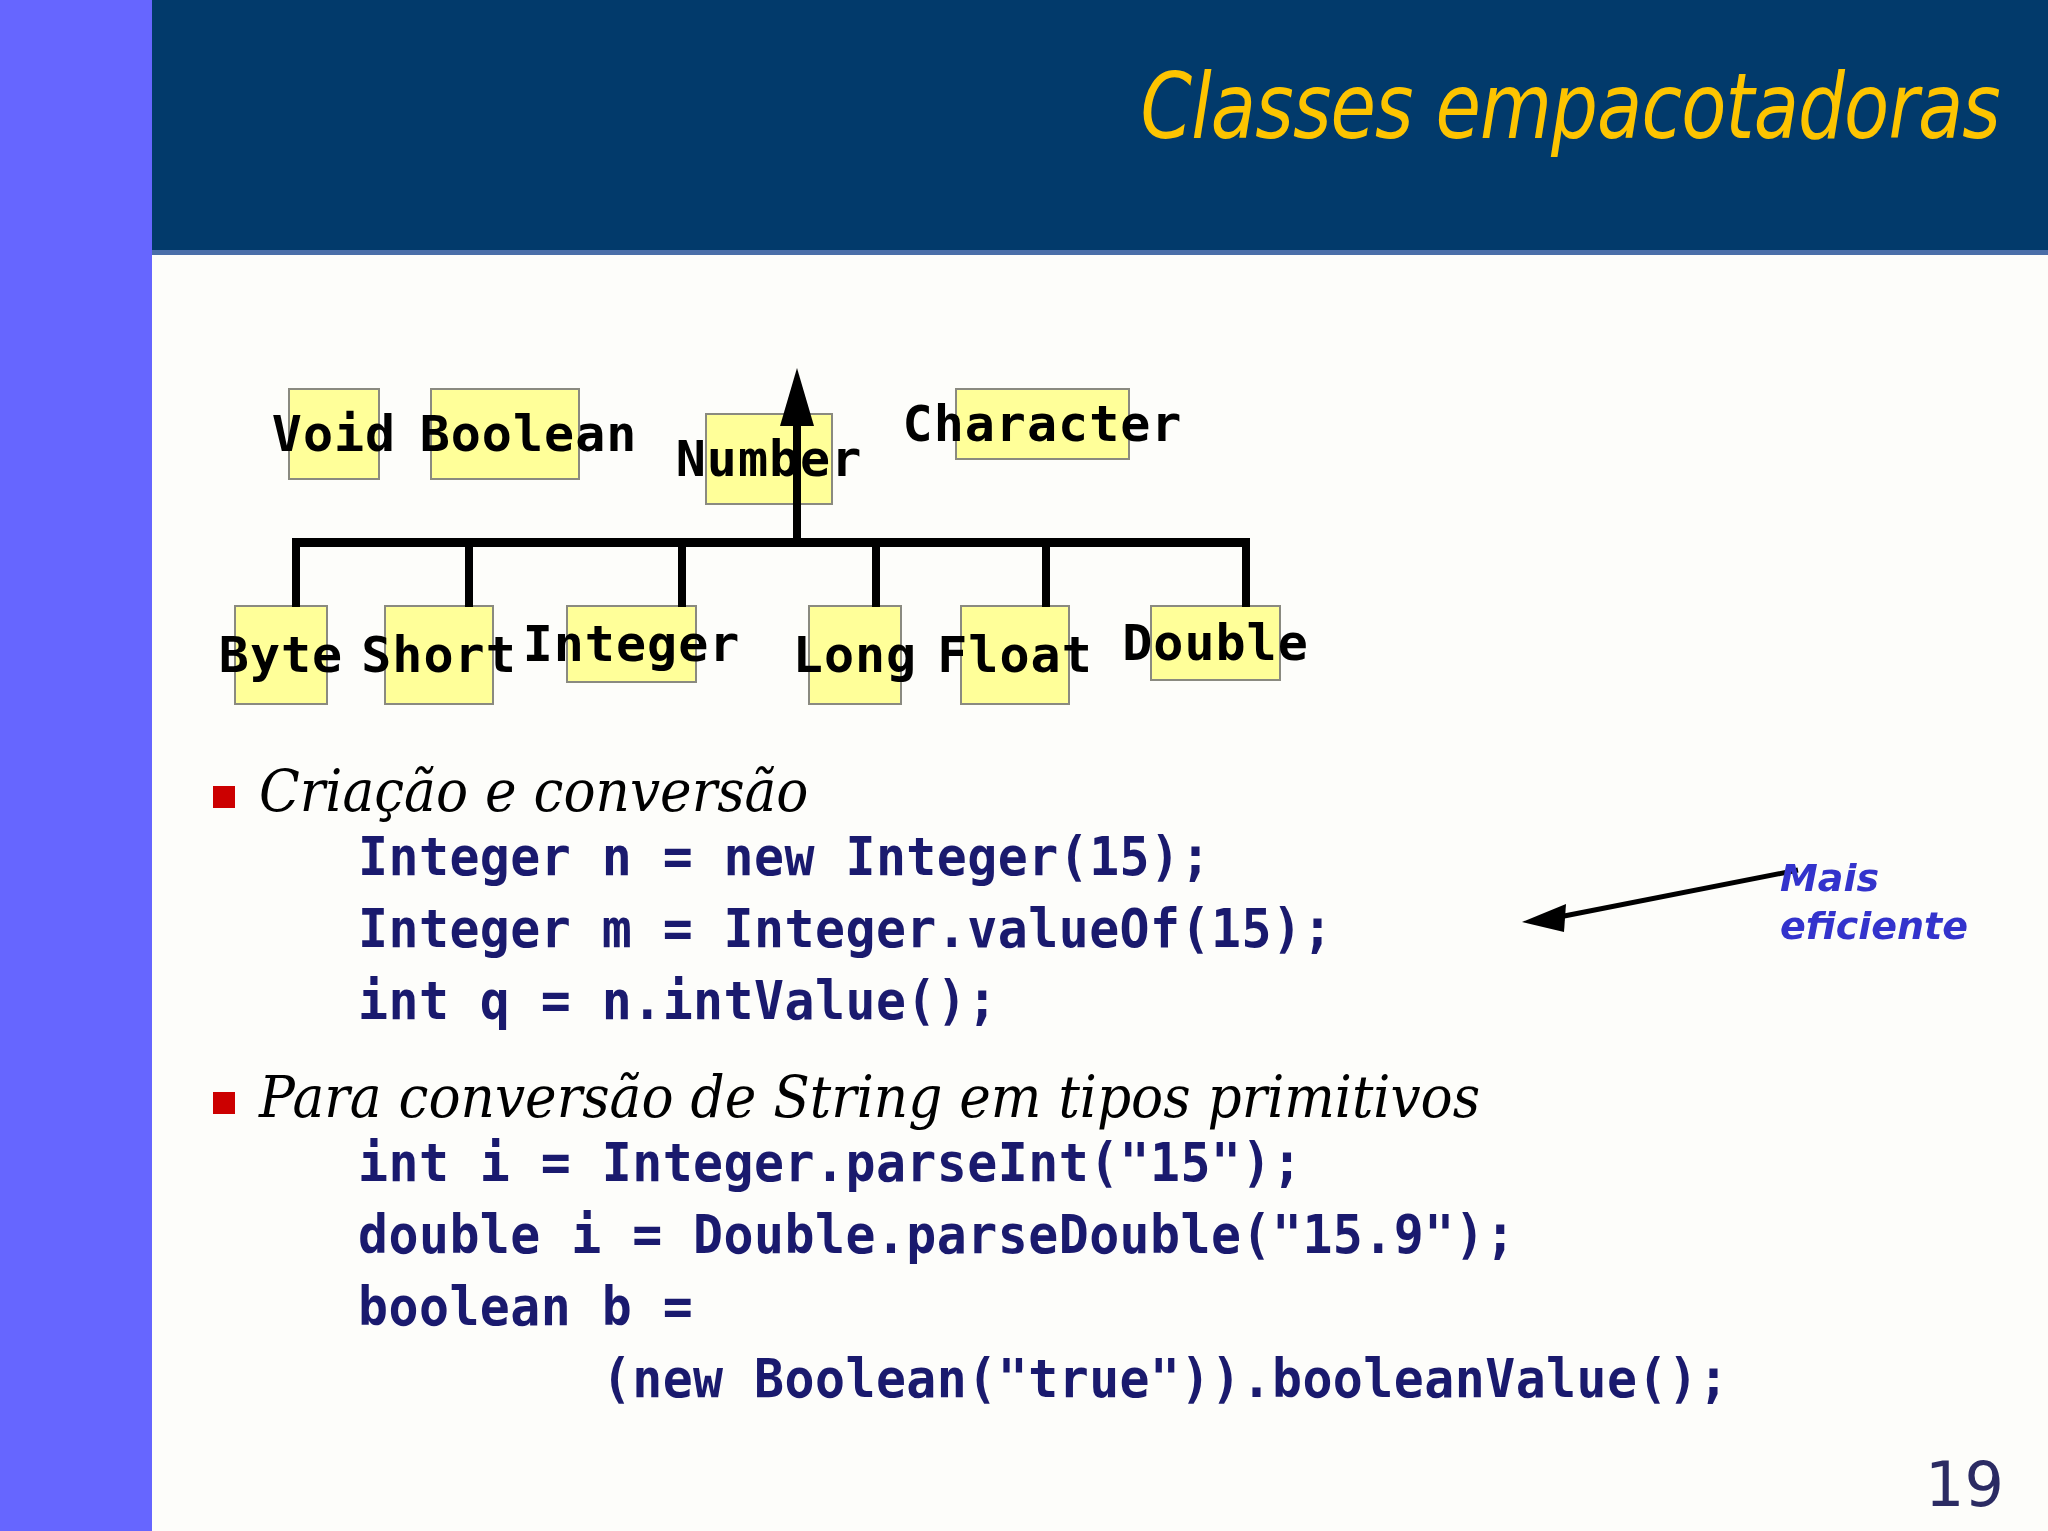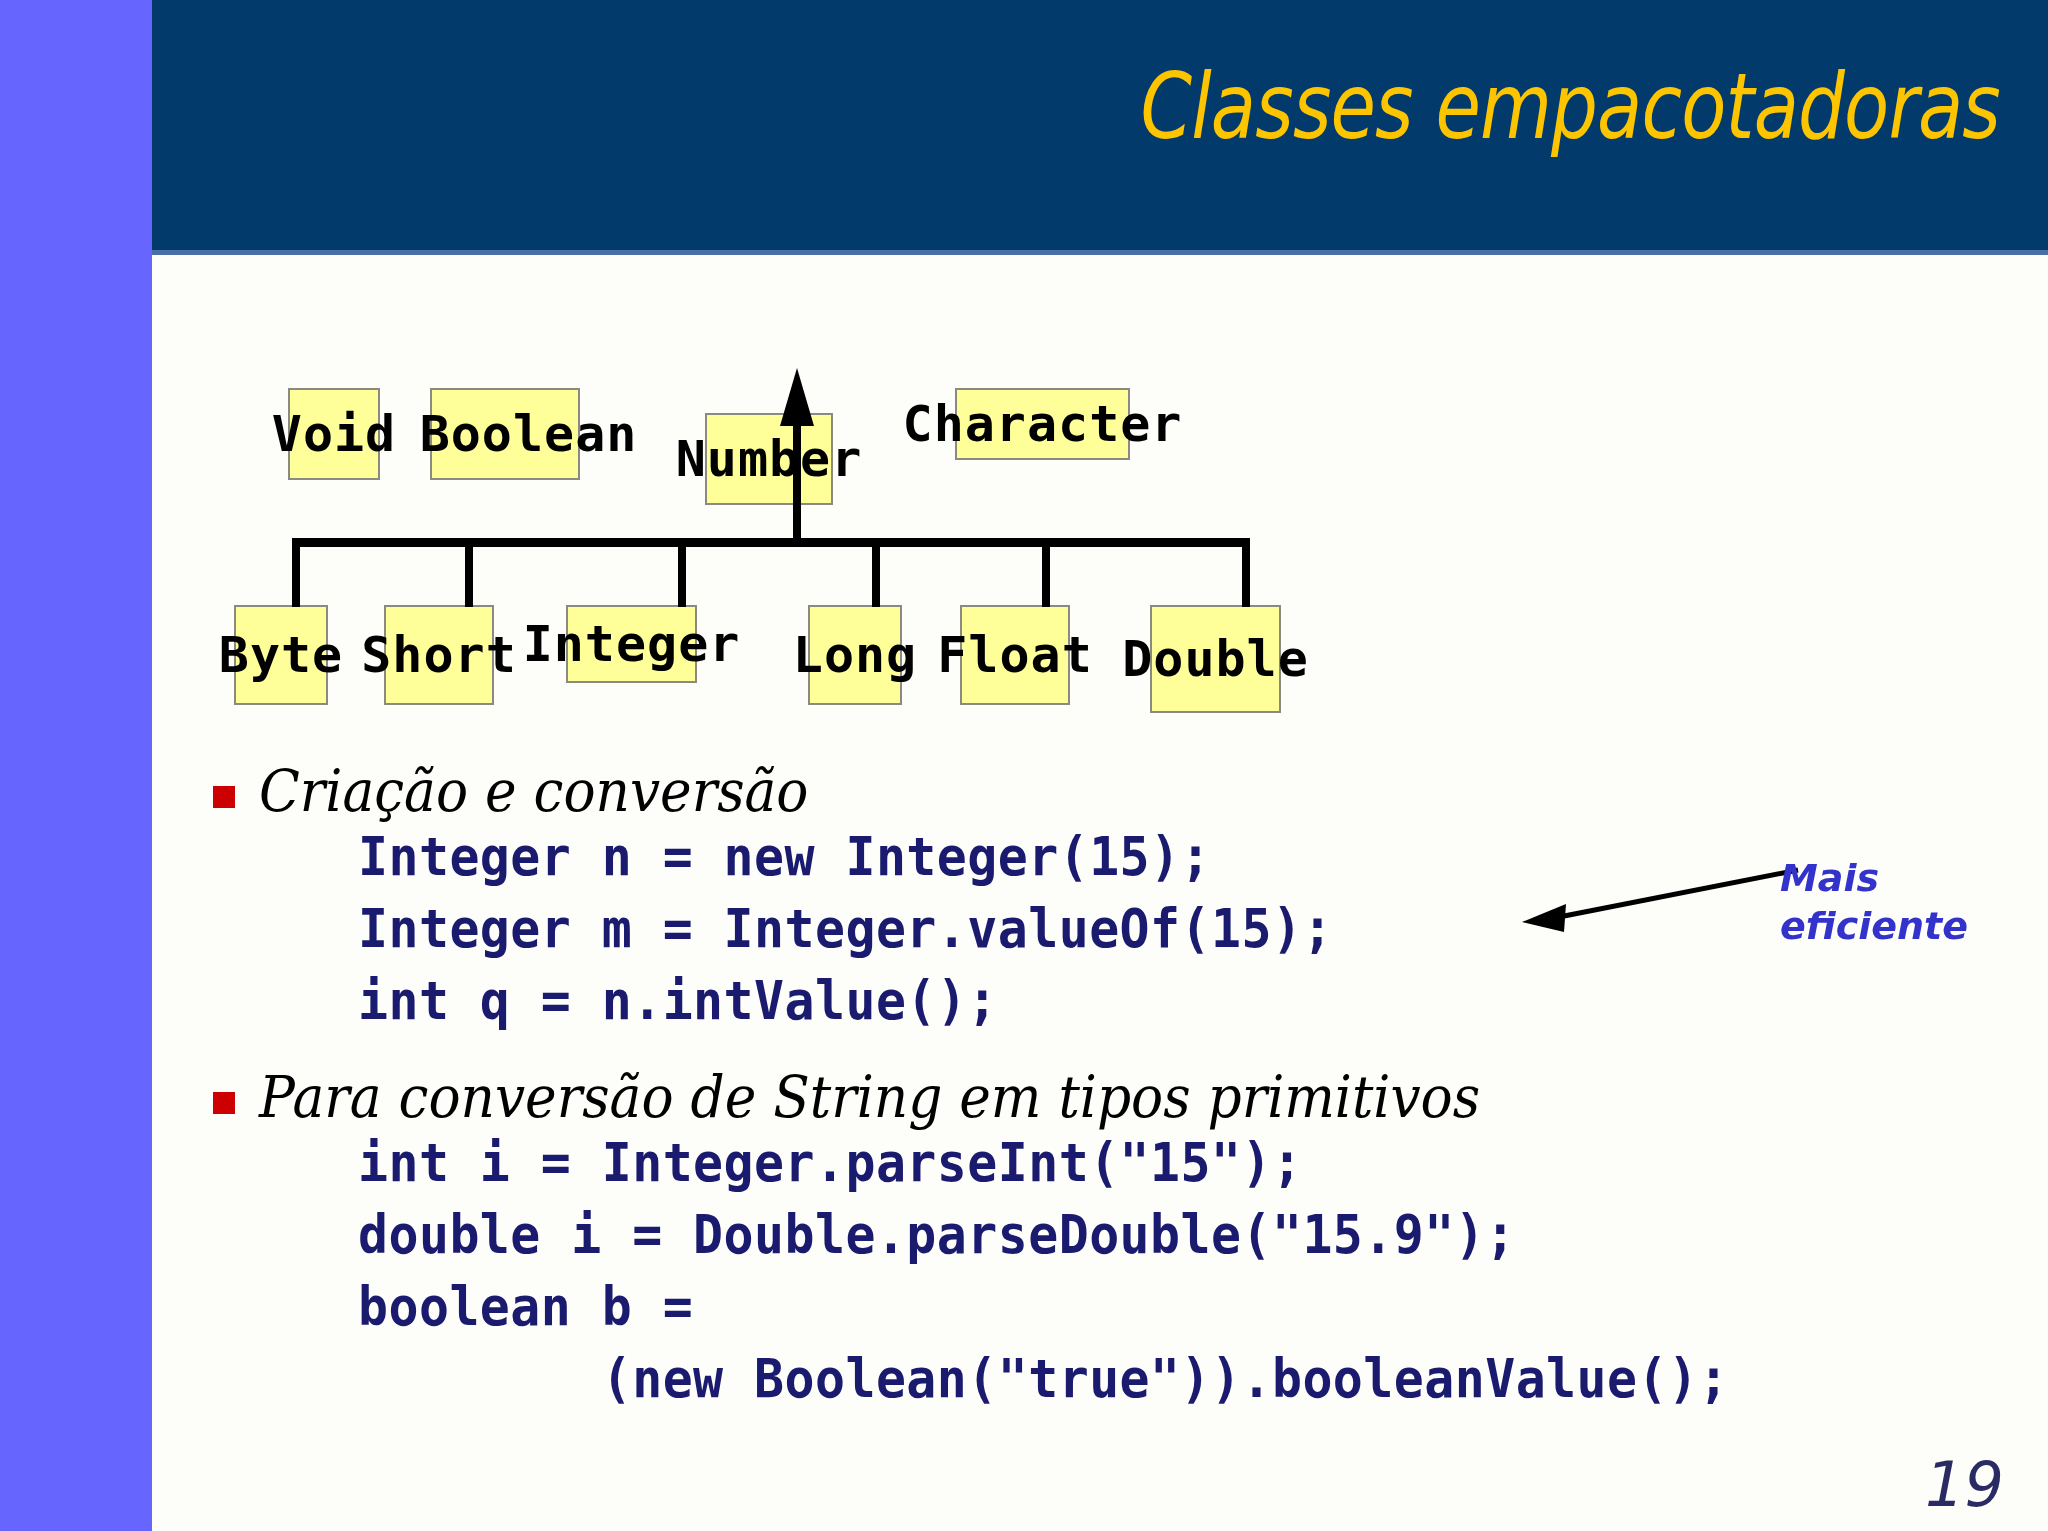--- a/index.html
+++ b/index.html
@@ -135,21 +135,20 @@
     width: 280px;
     height: 90px;
   }
 
   
   #page-number {
     position: absolute;
     right: 44px;
     bottom: 10px;
     font-family: "DejaVu Sans", sans-serif;
-    font-style: italic;
     font-size: 62px;
     color: #2b2b63;
   }
 </style>
 </head>
 <body>
 
 <div id="slide">
 
   <div id="sidebar-strip"></div>
@@ -163,21 +162,21 @@
     <div class="cls-box" style="left:288px;top:388px;width:92px;height:92px;">Void</div>
     <div class="cls-box" style="left:430px;top:388px;width:150px;height:92px;padding-left:47px;">Boolean</div>
     <div class="cls-box" style="left:705px;top:388px;width:128px;height:92px;margin-top:25px;">Number</div>
     <div class="cls-box" style="left:955px;top:388px;width:175px;height:72px;">Character</div>
 
     <div class="cls-box" style="left:234px;top:605px;width:94px;height:100px;">Byte</div>
     <div class="cls-box" style="left:384px;top:605px;width:110px;height:100px;text-align:right;">Short</div>
     <div class="cls-box" style="left:566px;top:605px;width:131px;height:78px;">Integer</div>
     <div class="cls-box" style="left:808px;top:605px;width:94px;height:100px;">Long</div>
     <div class="cls-box" style="left:960px;top:605px;width:110px;height:100px;">Float</div>
-    <div class="cls-box" style="left:1150px;top:605px;width:131px;height:108px;">Double</div>
+    <div class="cls-box" style="left:1150px;top:605px;width:131px;height:76px;">Double</div>
 
     <div class="conn" style="left:292px;top:538px;width:958px;height:9px;"></div>
 
     <div class="conn" style="left:292px;top:547px;width:8px;height:60px;"></div>
     <div class="conn" style="left:465px;top:547px;width:8px;height:60px;"></div>
     <div class="conn" style="left:678px;top:547px;width:8px;height:60px;"></div>
     <div class="conn" style="left:872px;top:547px;width:8px;height:60px;"></div>
     <div class="conn" style="left:1042px;top:547px;width:8px;height:60px;"></div>
     <div class="conn" style="left:1242px;top:547px;width:8px;height:60px;"></div>
 

